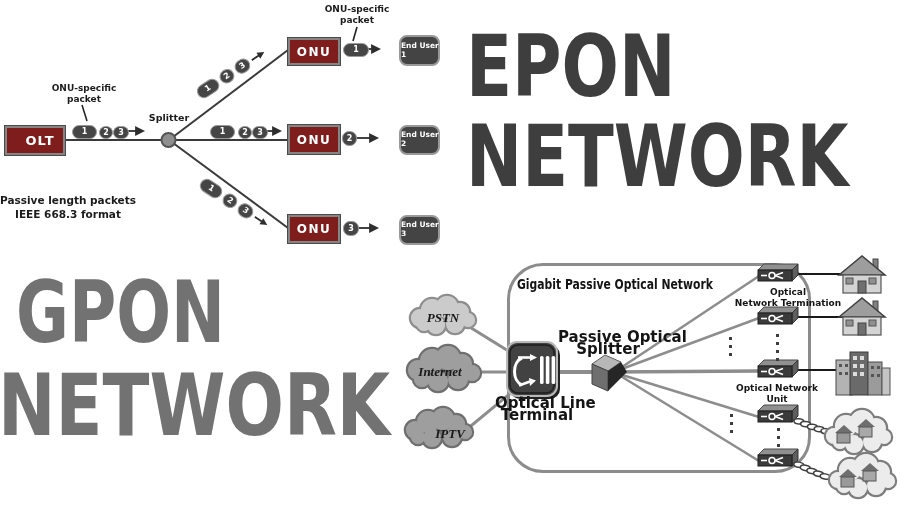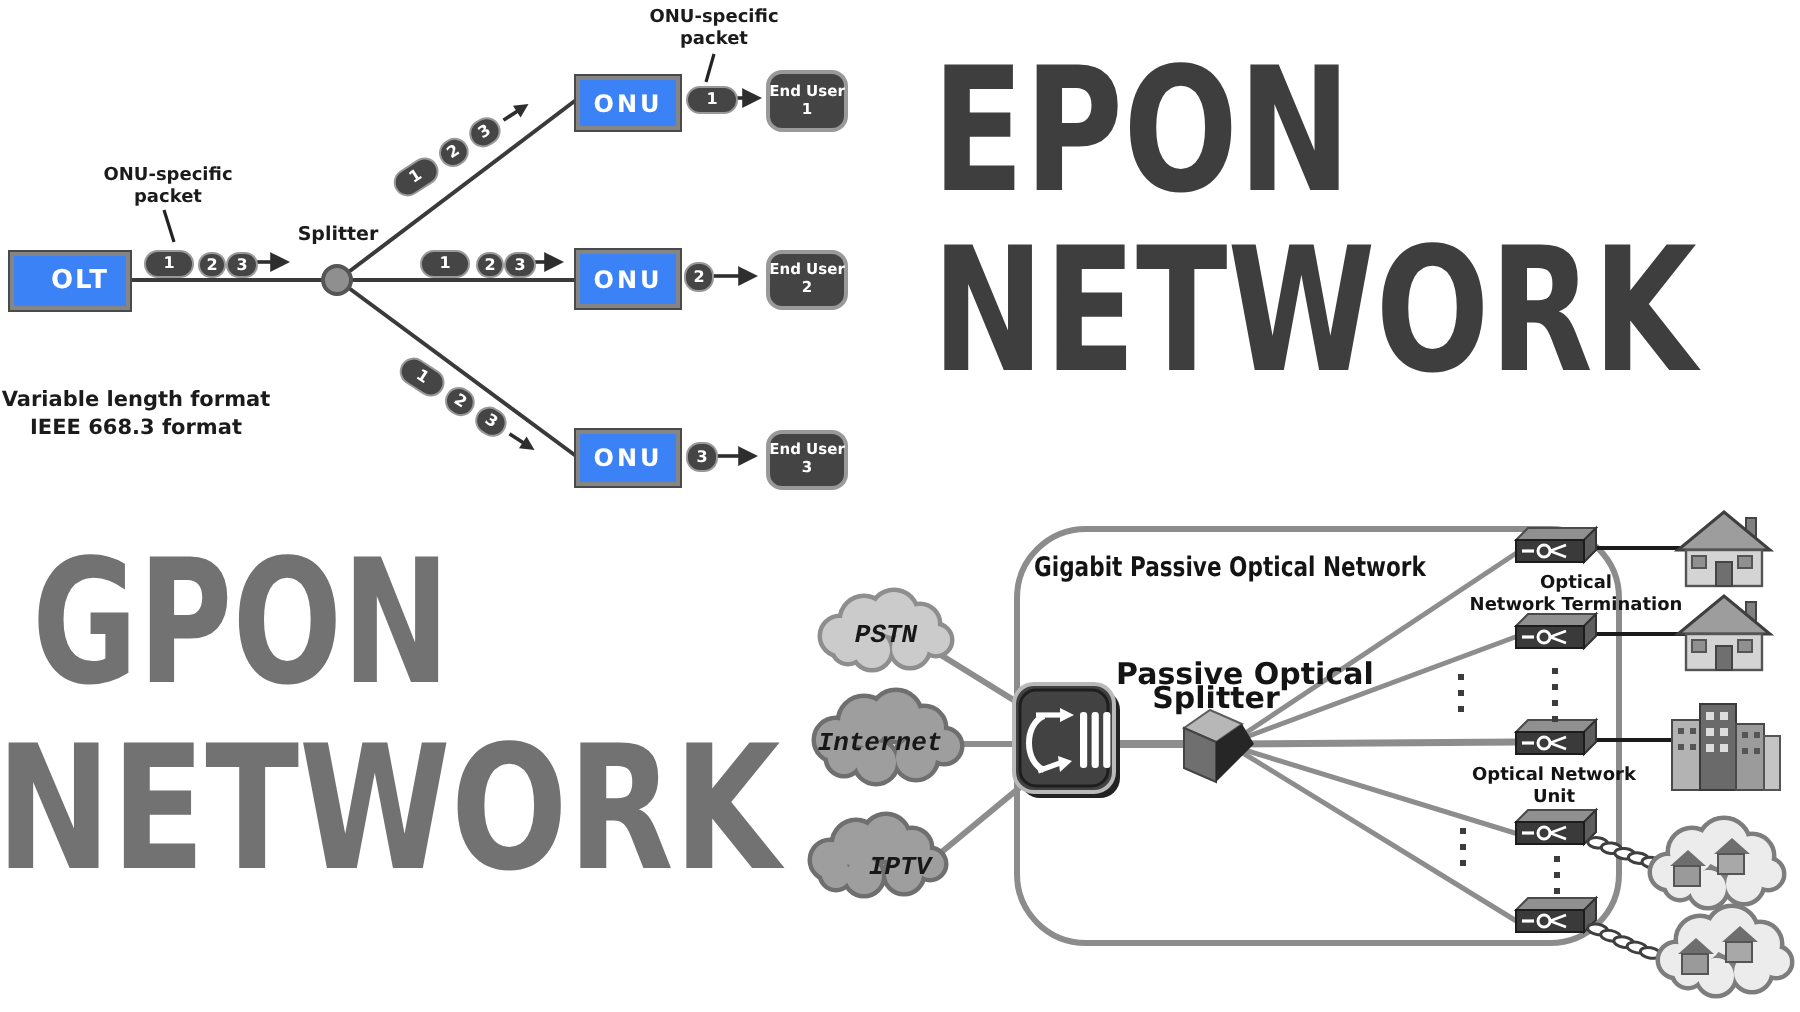--- a/index.html
+++ b/index.html
@@ -1,30 +1,30 @@
 <!DOCTYPE html>
 <html><head>
 <meta charset="utf-8">
 <style>
   html,body{margin:0;padding:0;}
   #page{position:relative;width:900px;height:506px;background:#fff;overflow:hidden;font-family:"DejaVu Sans",sans-serif;}
   svg.layer{position:absolute;left:0;top:0;z-index:2;}
   .lbl{position:absolute;z-index:3;color:#1b1b1b;}
   .lbl div{white-space:nowrap;}
-  .darkbox{position:absolute;z-index:3;background:#3b82f6;border:1px solid #4a4a4a;box-shadow:inset 0 0 0 2px #858585;display:flex;align-items:center;justify-content:center;color:#fff;font-weight:bold;}
+  .darkbox{position:absolute;z-index:3;background:#7f1d1d;border:1px solid #4a4a4a;box-shadow:inset 0 0 0 2px #858585;display:flex;align-items:center;justify-content:center;color:#fff;font-weight:bold;}
   .pill{position:absolute;z-index:3;background:#454545;border:1px solid #999;border-radius:7px;color:#fff;font-weight:bold;font-size:8px;display:flex;align-items:center;justify-content:center;line-height:1;}
   .pill-r{background:#454545;border:1px solid #999;border-radius:7px;color:#fff;font-weight:bold;font-size:8px;display:flex;align-items:center;justify-content:center;line-height:1;}
-  .eu{position:absolute;z-index:3;background:#444;border:2px solid #999;border-radius:8px;color:#fff;font-weight:bold;font-size:7.5px;display:flex;flex-direction:column;align-items:center;justify-content:center;line-height:1.15;text-align:center;}
+  .eu{position:absolute;z-index:3;background:#444;border:2px solid #999;border-radius:8px;color:#fff;font-weight:bold;font-size:7.5px;display:flex;flex-direction:column;align-items:flex-start;justify-content:center;line-height:1.15;text-align:center;margin-left:16px;}
   .eu div{white-space:nowrap;}
   .sm{font-weight:bold;font-size:9px;line-height:11px;text-align:center;}
   .note{font-weight:bold;font-size:10.5px;line-height:13.5px;text-align:center;}
   .bigtitle{position:absolute;z-index:3;font-weight:bold;font-size:86px;line-height:0.95;transform-origin:0 0;white-space:nowrap;}
   .comic{position:absolute;z-index:3;font-size:15px;font-weight:bold;line-height:12px;text-align:center;color:#141414;}
   .comic div{white-space:nowrap;}
-  .cl{position:absolute;z-index:3;font-family:Liberation Mono, monospace;font-style:italic;font-weight:bold;font-size:13px;text-align:center;color:#181818;}
+  .cl{position:absolute;z-index:3;font-family:Liberation Serif, serif;font-style:italic;font-weight:bold;font-size:13px;text-align:center;color:#181818;}
   .train{position:absolute;z-index:3;display:flex;align-items:center;gap:3px;}
   #gpon-box{position:absolute;z-index:1;border:3px solid #8c8c8c;border-radius:36px;background:#fff;}
 </style>
 </head>
 <body>
 
 <div id="page">
 
   <div id="gpon-box" style="left:507px;top:263px;width:298px;height:204px;"></div>
 
@@ -362,36 +362,40 @@
   <div class="eu" style="left:383px;top:125px;width:37px;height:26px;">
     <div>End User</div>
       <div>2</div>
   </div>
   <div class="eu" style="left:383px;top:215px;width:37px;height:26px;">
     <div>End User</div>
       <div>3</div>
   </div>
 
   <div class="lbl note" style="left:0px;top:194px;width:136px;">
-    <div>Variable length format</div>
+    <div>Passive length packets</div>
     <div>IEEE 668.3 format</div>
   </div>
 
   <div class="bigtitle" style="left:466px;top:26px;color:#3e3e3e;transform:scaleX(0.785);"><span>EPON</span></div>
   <div class="bigtitle" style="left:466px;top:116px;color:#3e3e3e;transform:scaleX(0.78);"><span>NETWORK</span></div>
 
   <div class="bigtitle" style="left:16px;top:272px;color:#727272;transform:scaleX(0.75);"><span>GPON</span></div>
   <div class="bigtitle" style="left:-2px;top:365px;color:#727272;transform:scaleX(0.80);"><span>NETWORK</span></div>
 
   <div class="comic" style="left:517px;top:278px;width:290px;font-size:13.5px;text-align:left;transform:scaleX(0.8);transform-origin:0 0;white-space:nowrap;"><span>Gigabit Passive Optical Network</span></div>
 
   <div class="cl" style="left:413px;top:310px;width:60px;"><span>PSTN</span></div>
   <div class="cl" style="left:405px;top:364px;width:70px;"><span>Internet</span></div>
   <div class="cl" style="left:420px;top:426px;width:60px;"><span>IPTV</span></div>
 
+  <div class="comic" style="left:495px;top:397px;width:84px;">
+    <div>Optical Line</div>
+    <div>Terminal</div>
+  </div>
   <div class="comic" style="left:558px;top:331px;width:100px;">
     <div>Passive Optical</div>
     <div>Splitter</div>
   </div>
   <div class="comic" style="left:727px;top:383px;width:100px;font-size:9px;line-height:11px;">
     <div>Optical Network</div>
     <div>Unit</div>
   </div>
   <div class="comic" style="left:728px;top:287px;width:120px;font-size:9px;line-height:11px;">
     <div>Optical</div>

